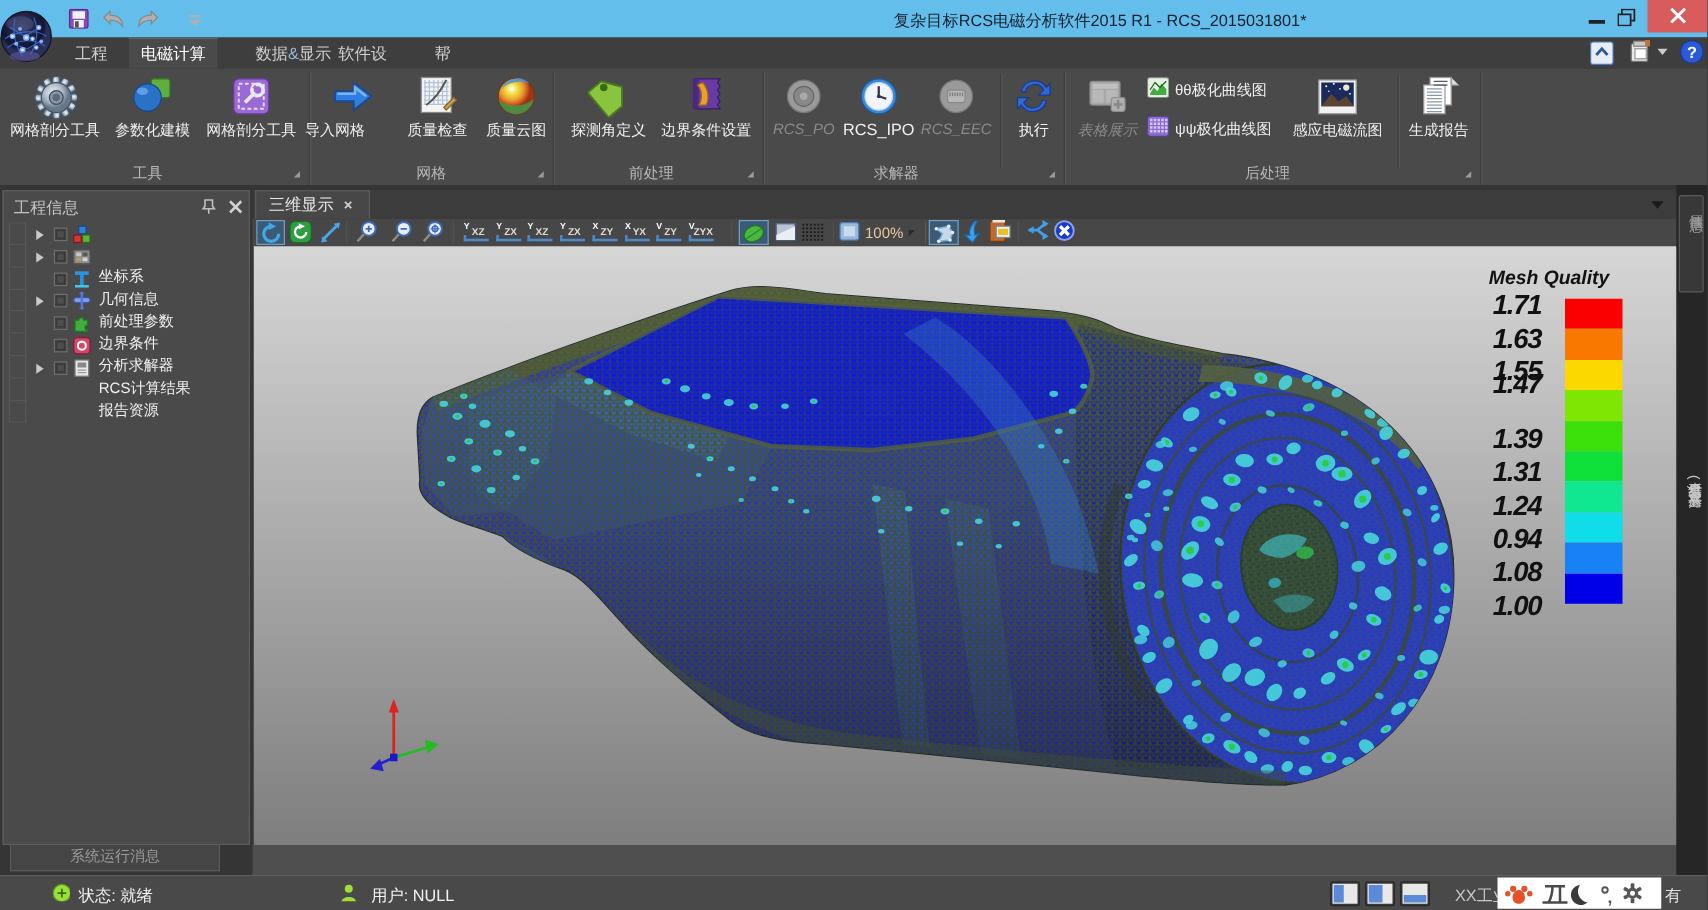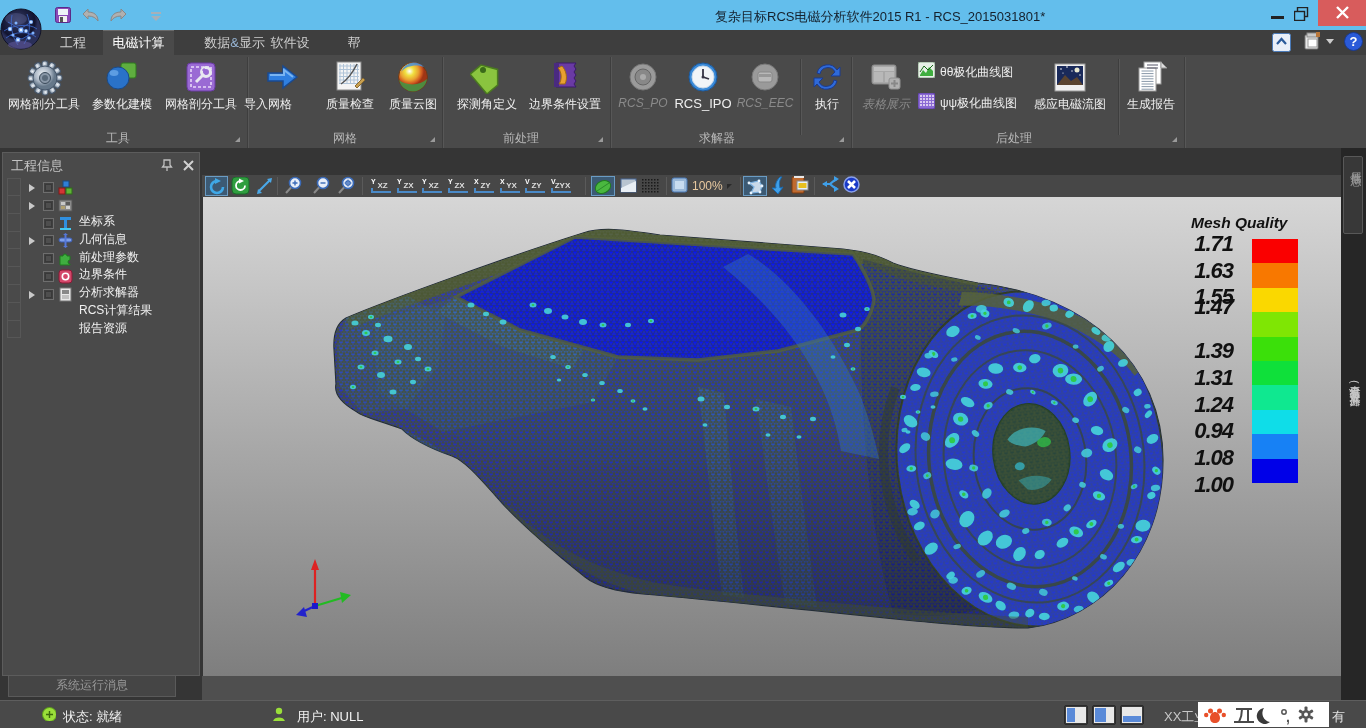--- a/index.html
+++ b/index.html
@@ -498,20 +498,24 @@
           <path d="M3,1 h6 v5 l1.5,2 h-9 l1.5,-2 z" fill="none" stroke="#c0c0c0" stroke-width="1.3"></path>
           <line x1="6" y1="8" x2="6" y2="12" stroke="#c0c0c0" stroke-width="1.3"></line>
         </svg>
         <svg style="position:absolute;left:180px;top:-19px" width="11" height="11">
           <path d="M1,1 L10,10 M10,1 L1,10" stroke="#d0d0d0" stroke-width="2"></path>
         </svg>
       </div>
   </div>
   <div class="abs" id="syslogtab">系统运行消息</div>
 
+  <div class="abs" id="tabrow">
+    <div id="doctab">三维显示<b>×</b></div>
+    <div id="tabrow-arr"></div>
+  </div>
   <div class="abs" id="vtoolbar">
       <div class="vbtn hl" style="left:3px;width:23px"><svg width="20" height="18" style="margin:1px 0 0 1px">
           <path d="M10,3 A6,6 0 1,0 16,9" fill="none" stroke="#3fa9e8" stroke-width="2.6"></path>
           <path d="M8,0 L14,3 L8,6 Z" fill="#3fa9e8"></path>
         </svg></div>
       <div class="vbtn" style="left:28px;width:21px"><svg width="20" height="18" style="margin:1px 0 0 1px">
           <rect x="1" y="0" width="17" height="17" rx="4" fill="#2f9e3f" stroke="#1a6a2a"></rect>
           <path d="M9.5,4 A4.5,4.5 0 1,0 14,8.5" fill="none" stroke="#fff" stroke-width="1.8"></path>
           <path d="M8,1.5 L13,4 L8,6.5 Z" fill="#fff"></path>
         </svg></div>

